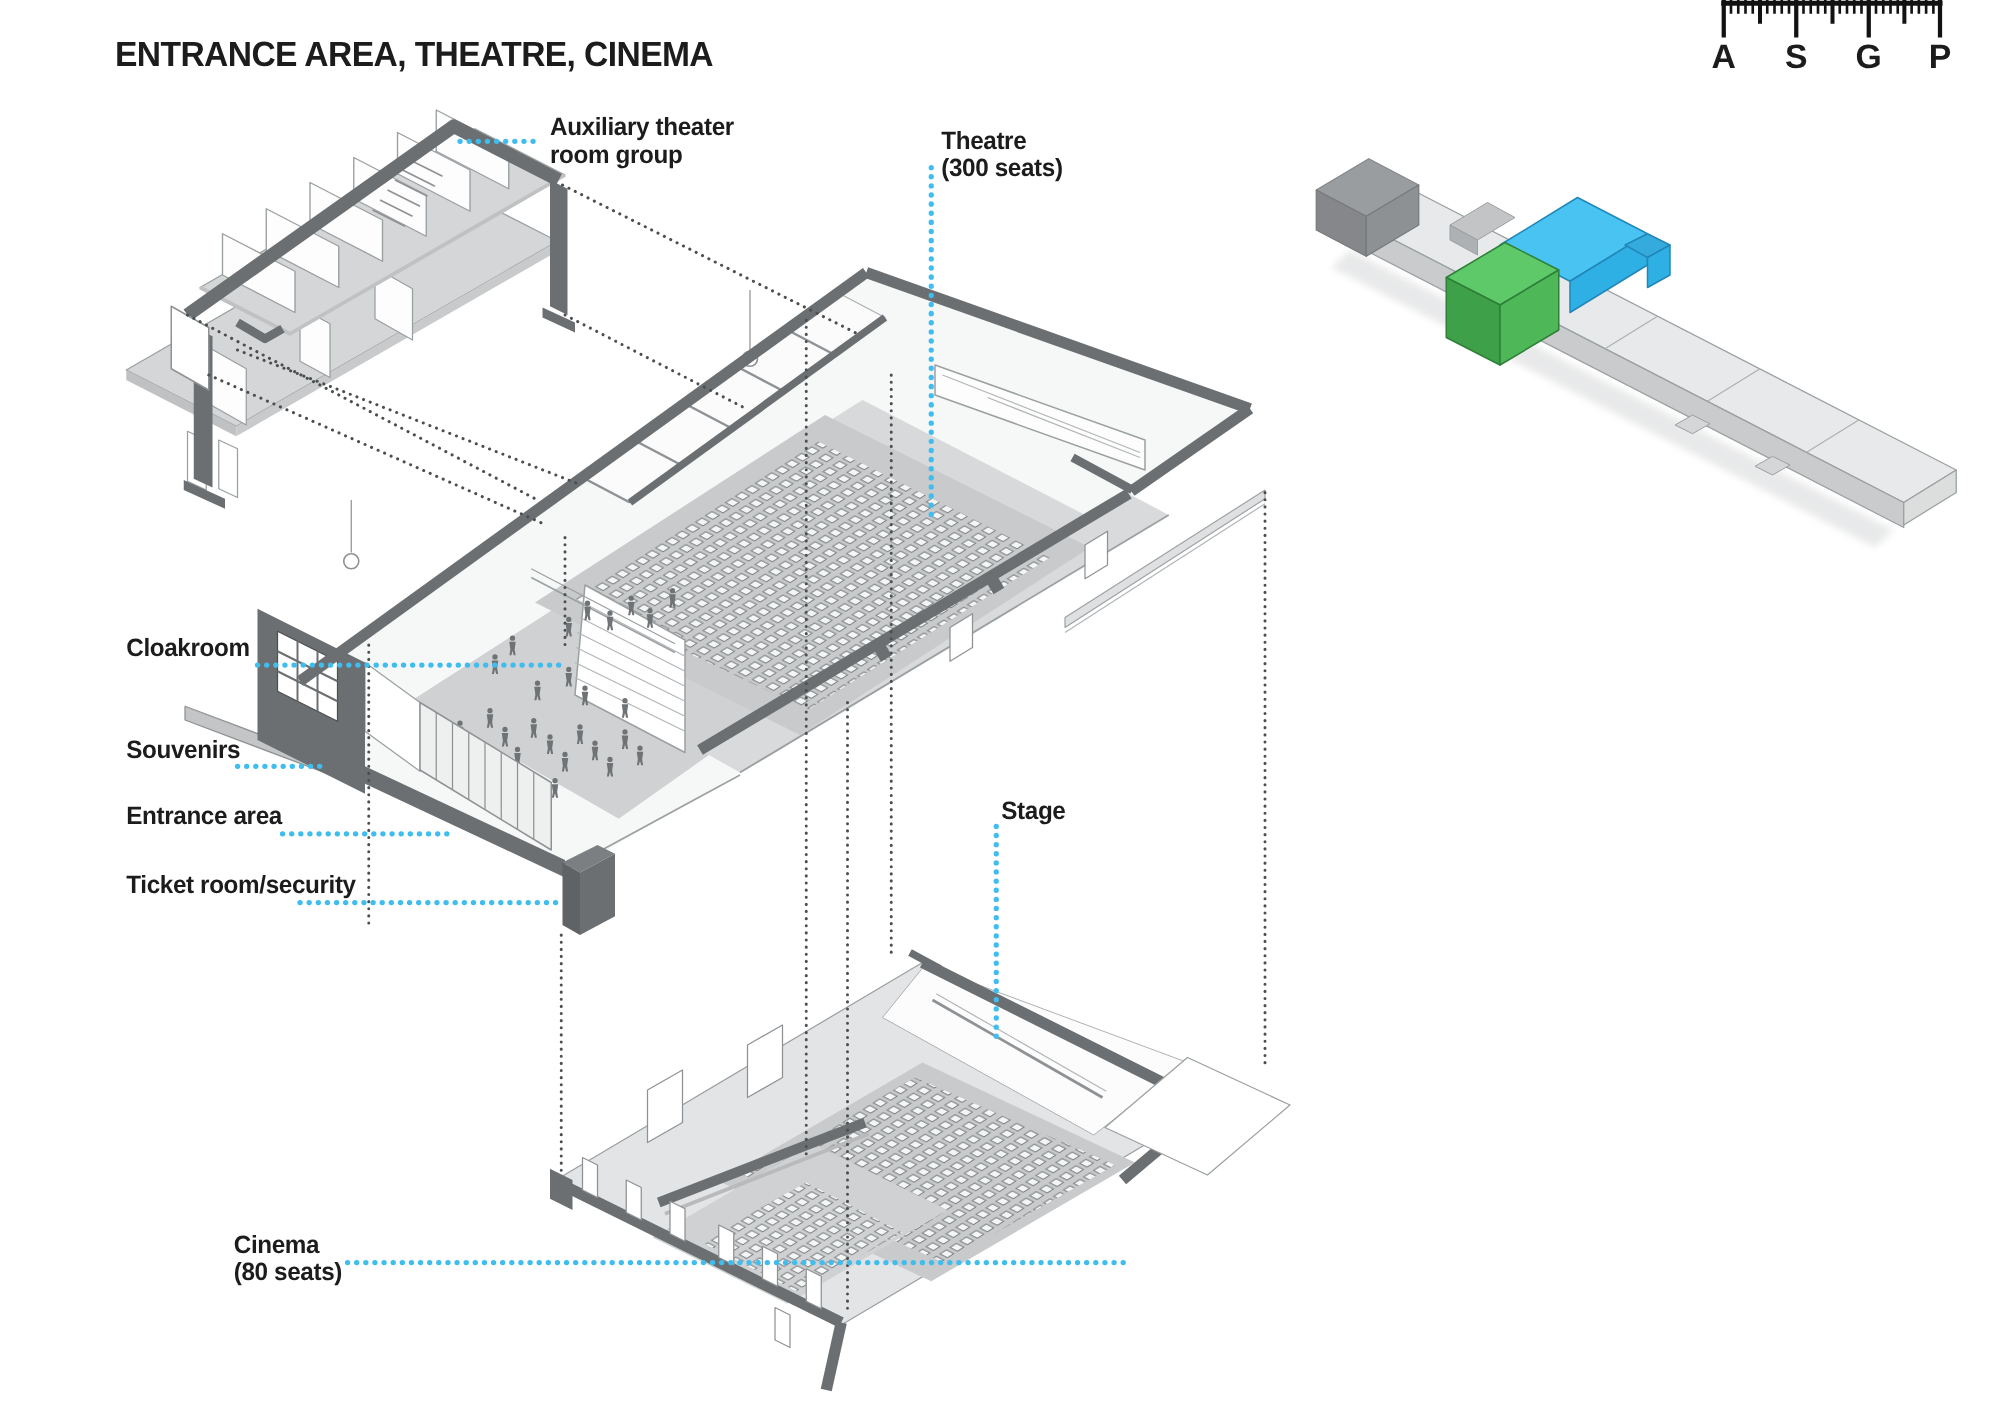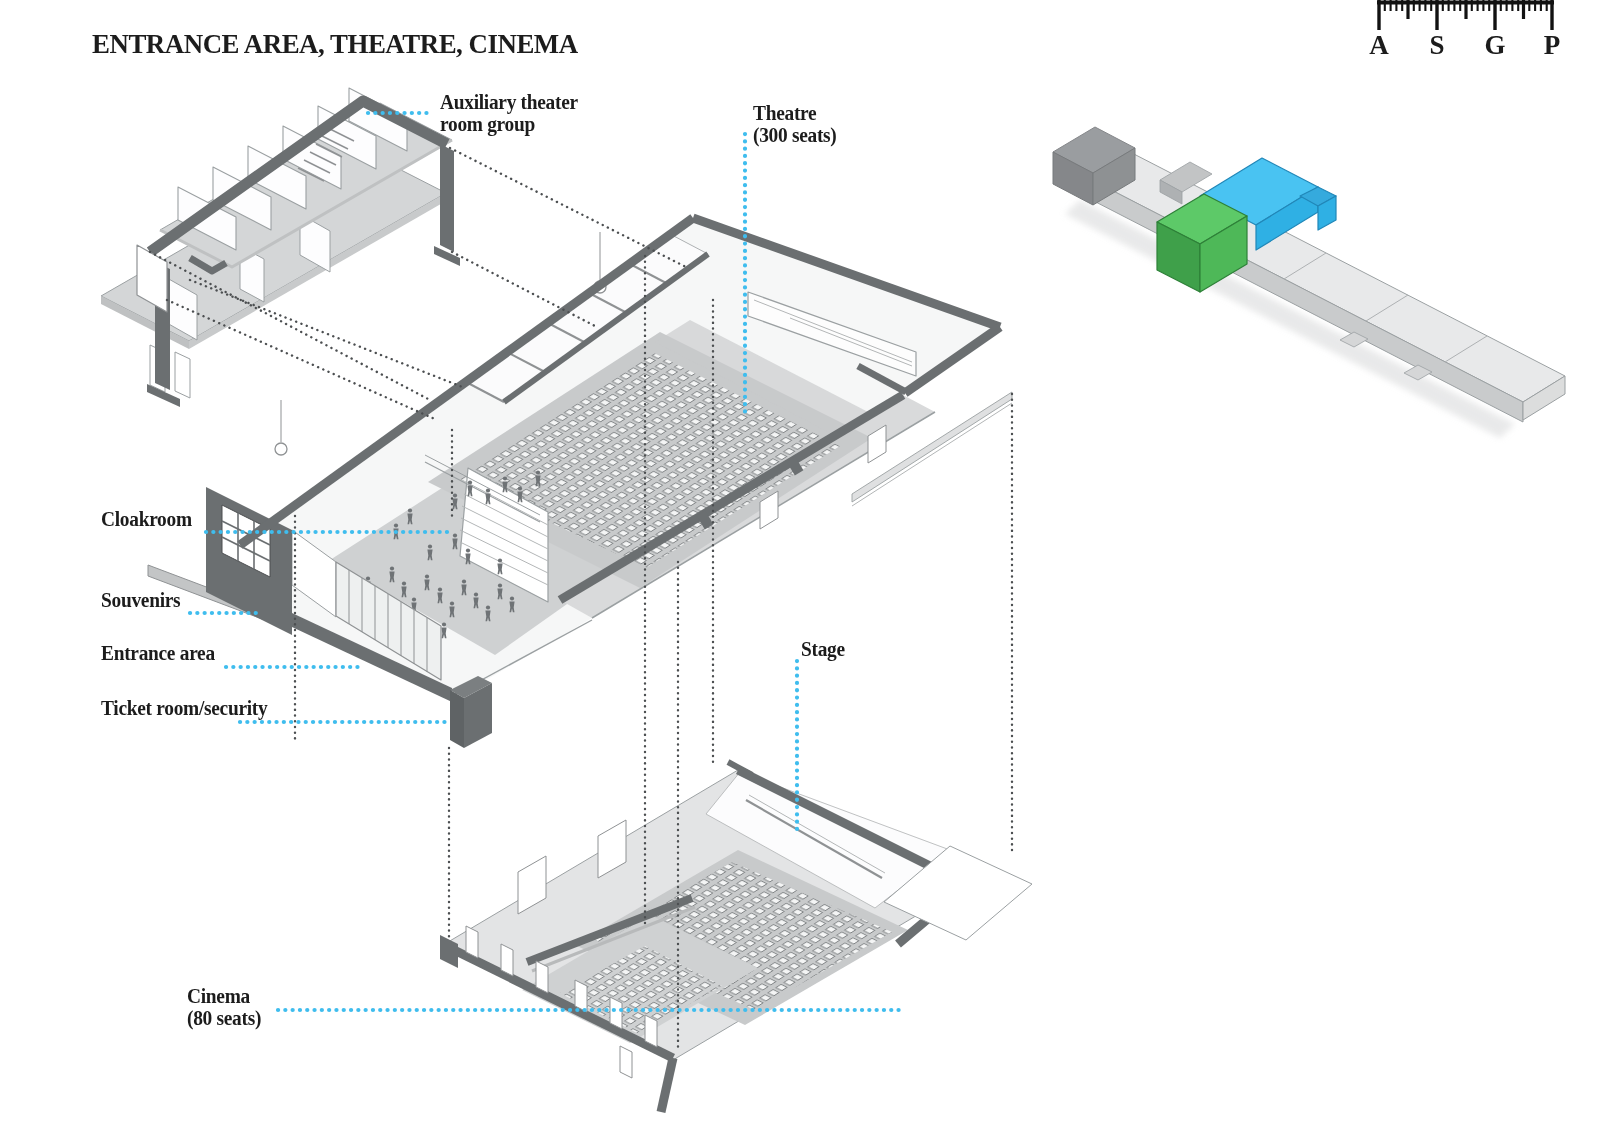--- a/index.html
+++ b/index.html
@@ -1,18 +1,18 @@
 <!DOCTYPE html>
 <html><head>
 <meta charset="utf-8">
 <style>
   html,body{margin:0;padding:0;background:#ffffff;}
   body{width:1600px;height:1131px;position:relative;overflow:hidden;
        font-family:"Liberation Sans","DejaVu Sans",sans-serif;color:#1c1c1c;}
-  .stage{position:absolute;inset:0;font-family:Liberation Serif, serif;}
+  .stage{position:absolute;inset:0;}
   svg.draw{position:absolute;left:0;top:0;}
   .title{position:absolute;left:92px;top:28px;font-size:28px;font-weight:bold;
          letter-spacing:-0.5px;transform:scaleX(.96);transform-origin:left top;white-space:nowrap;}
   .callout{position:absolute;font-size:20px;font-weight:bold;line-height:1.12;
            letter-spacing:-0.3px;transform:scaleX(.97);transform-origin:left top;white-space:nowrap;}
   .co-aux{left:440px;top:91px;}
   .co-theatre{left:753px;top:102px;}
   .co-cloak{left:101px;top:508px;}
   .co-souv{left:101px;top:589px;}
   .co-entr{left:101px;top:642px;}

